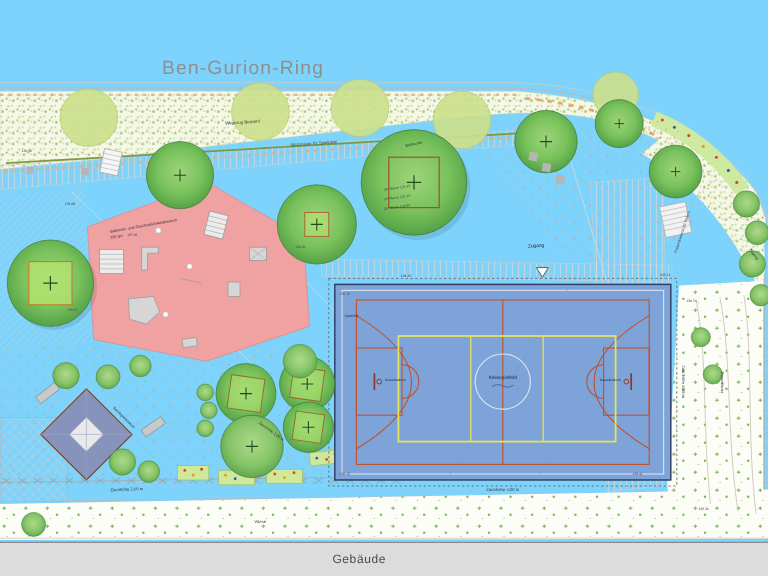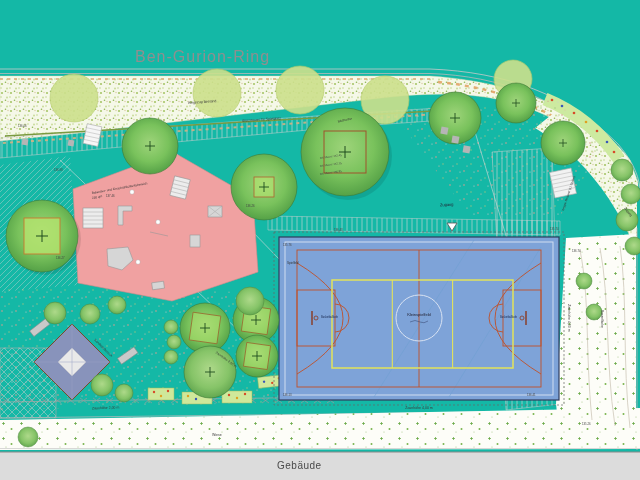--- a/index.html
+++ b/index.html
@@ -1,16 +1,16 @@
 <!DOCTYPE html>
 <html><head>
 <meta charset="utf-8">
 <style>
   html,body{margin:0;padding:0;background:#fff;}
-  .stage{width:640px;height:480px;position:relative;background:#14b8a6;overflow:hidden;}
+  .stage{width:640px;height:480px;position:relative;background:#7dd3fc;overflow:hidden;}
   svg{display:block;}
   text{font-family:"Liberation Sans","DejaVu Sans",sans-serif;}
   .street{font-size:16px;fill:#8f8f8f;letter-spacing:1px;}
   .geb{font-size:10px;fill:#4a4a4a;letter-spacing:.5px;}
   .t28{font-size:2.8px;fill:#444;}
   .t3{font-size:3px;fill:#333;}
   .t32{font-size:3.2px;fill:#333;}
   .t35{font-size:3.5px;fill:#3a3a3a;}
   .t4{font-size:4px;fill:#223;}
   .tc{font-size:2.6px;fill:#1a2a50;}

